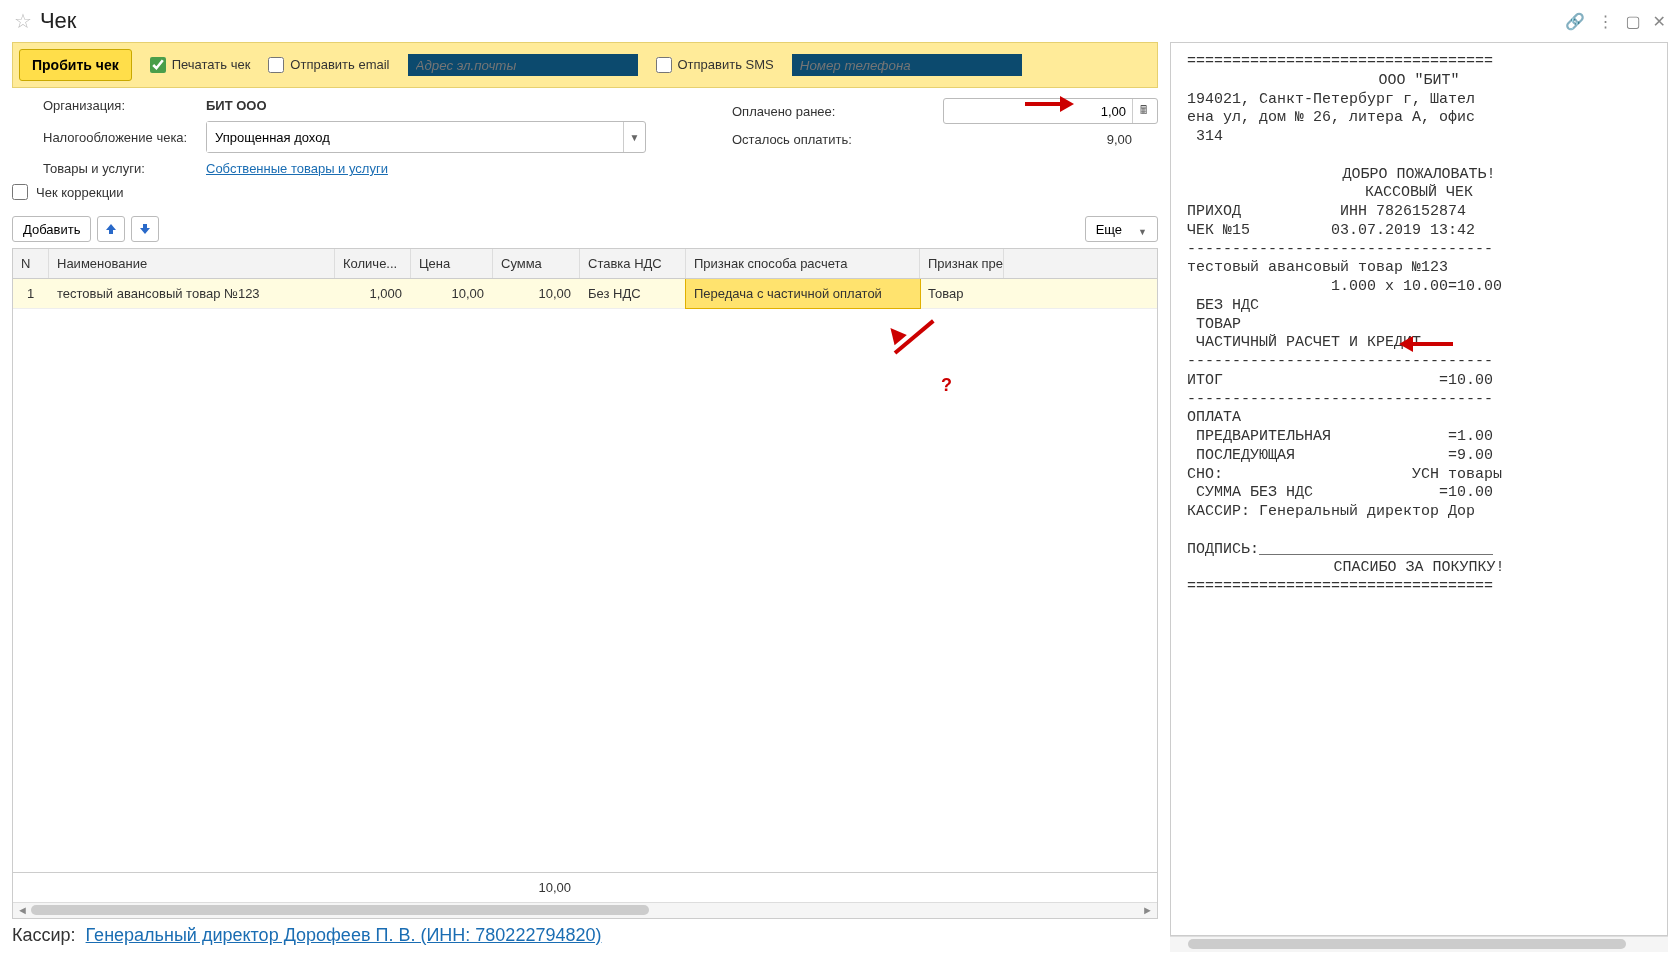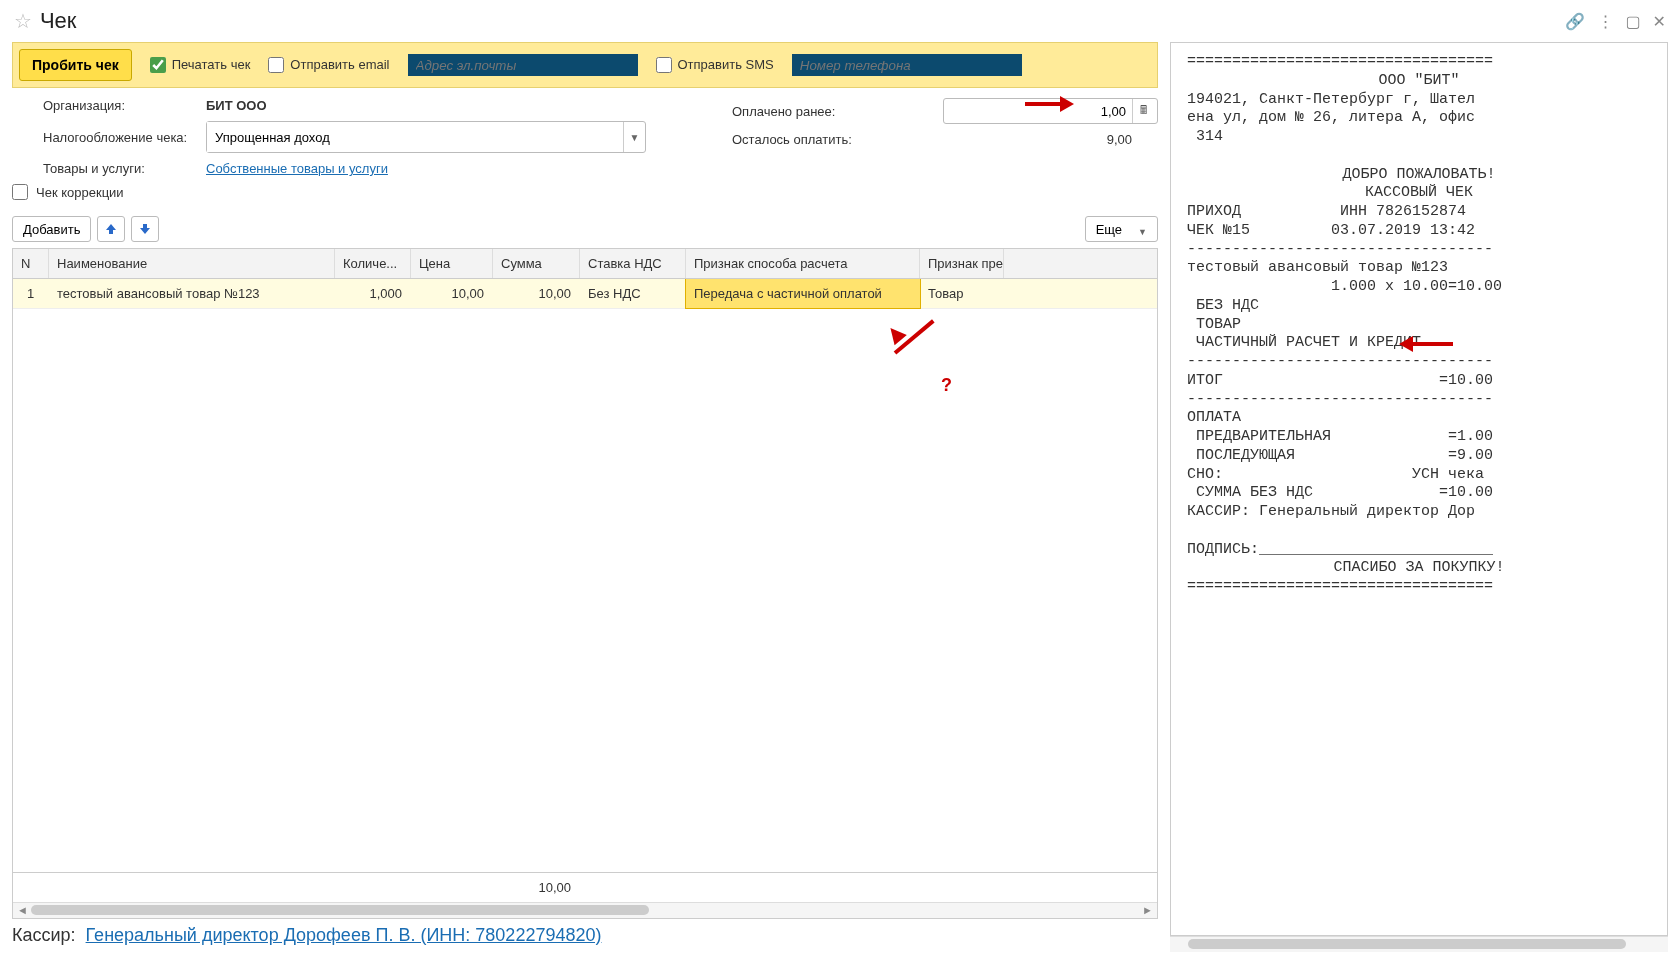--- a/index.html
+++ b/index.html
@@ -263,21 +263,21 @@
 <span>                1.000 x 10.00=10.00</span>
 <span> БЕЗ НДС</span>
 <span> ТОВАР</span>
 <span> ЧАСТИЧНЫЙ РАСЧЕТ И КРЕДИТ</span>
 <span>----------------------------------</span>
 <span>ИТОГ                        =10.00</span>
 <span>----------------------------------</span>
 <span>ОПЛАТА</span>
 <span> ПРЕДВАРИТЕЛЬНАЯ             =1.00</span>
 <span> ПОСЛЕДУЮЩАЯ                 =9.00</span>
-<span>СНО:                     УСН чека</span>
+<span>СНО:                     УСН товары</span>
 <span> СУММА БЕЗ НДС              =10.00</span>
 <span>КАССИР: Генеральный директор Дор</span>
 
 <span>ПОДПИСЬ:__________________________</span>
 <span style="display:block;text-align:center">СПАСИБО ЗА ПОКУПКУ!</span><span>==================================</span>
 <div class="arrow-left"></div></div>
       <div class="receipt-hscroll">
         <div class="thumb"></div>
       </div>
     </div>

